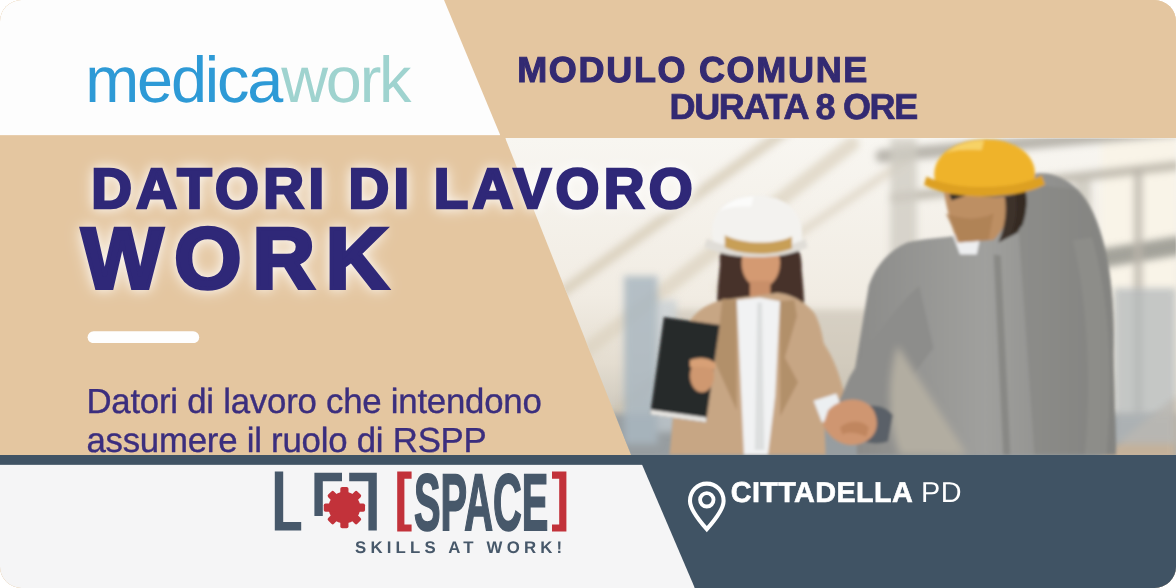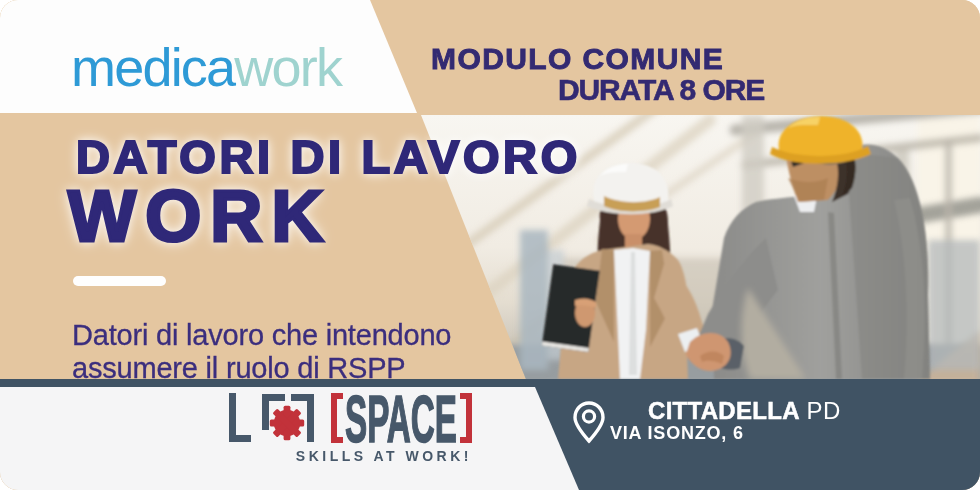--- a/index.html
+++ b/index.html
@@ -187,17 +187,16 @@
   <path d="M247,3 L235,3 L235,9 L241,9 L241,47 L235,47 L235,53 L247,53 Z" fill="#c2323a"></path>
 
   <text x="247" y="71" text-anchor="end" font-family="Liberation Sans, sans-serif" font-weight="700" font-size="14" letter-spacing="3.5" fill="#47586a">SKILLS AT WORK!</text>
 </svg>
 
 <svg class="abs" style="left:572px;top:400px;" width="34" height="46" viewBox="0 0 34 46">
   <path d="M17,3 C9,3 3,9.5 3,17.5 C3,24 9,32 17,41 C25,32 31,24 31,17.5 C31,9.5 25,3 17,3 Z" fill="none" stroke="#fff" stroke-width="3.4"></path>
   <circle cx="17" cy="16.5" r="5.6" fill="none" stroke="#fff" stroke-width="3.2"></circle>
 </svg>
 
-<div class="abs" style="left:609px;top:397px;font-size:24px;color:#ffffff;white-space:nowrap;"><b style="letter-spacing:0.3px;margin-left:39px;-webkit-text-stroke:0.5px #fff;">CITTADELLA</b> <span style="font-weight:400;letter-spacing:0.5px;">PD</span></div>
-
-<div class="abs" style="left:610px;top:423px;font-size:18px;font-weight:700;color:#ffffff;letter-spacing:0.8px;">VIA ISONZO, 6</div>
+<div class="abs" style="left:609px;top:397px;font-size:24px;color:#ffffff;white-space:nowrap;"><b style="letter-spacing:0.3px;-webkit-text-stroke:0.5px #fff;">CITTADELLA</b> <span style="font-weight:400;letter-spacing:0.5px;">PD</span></div>
+
 
 </div>
 
 </body></html>

